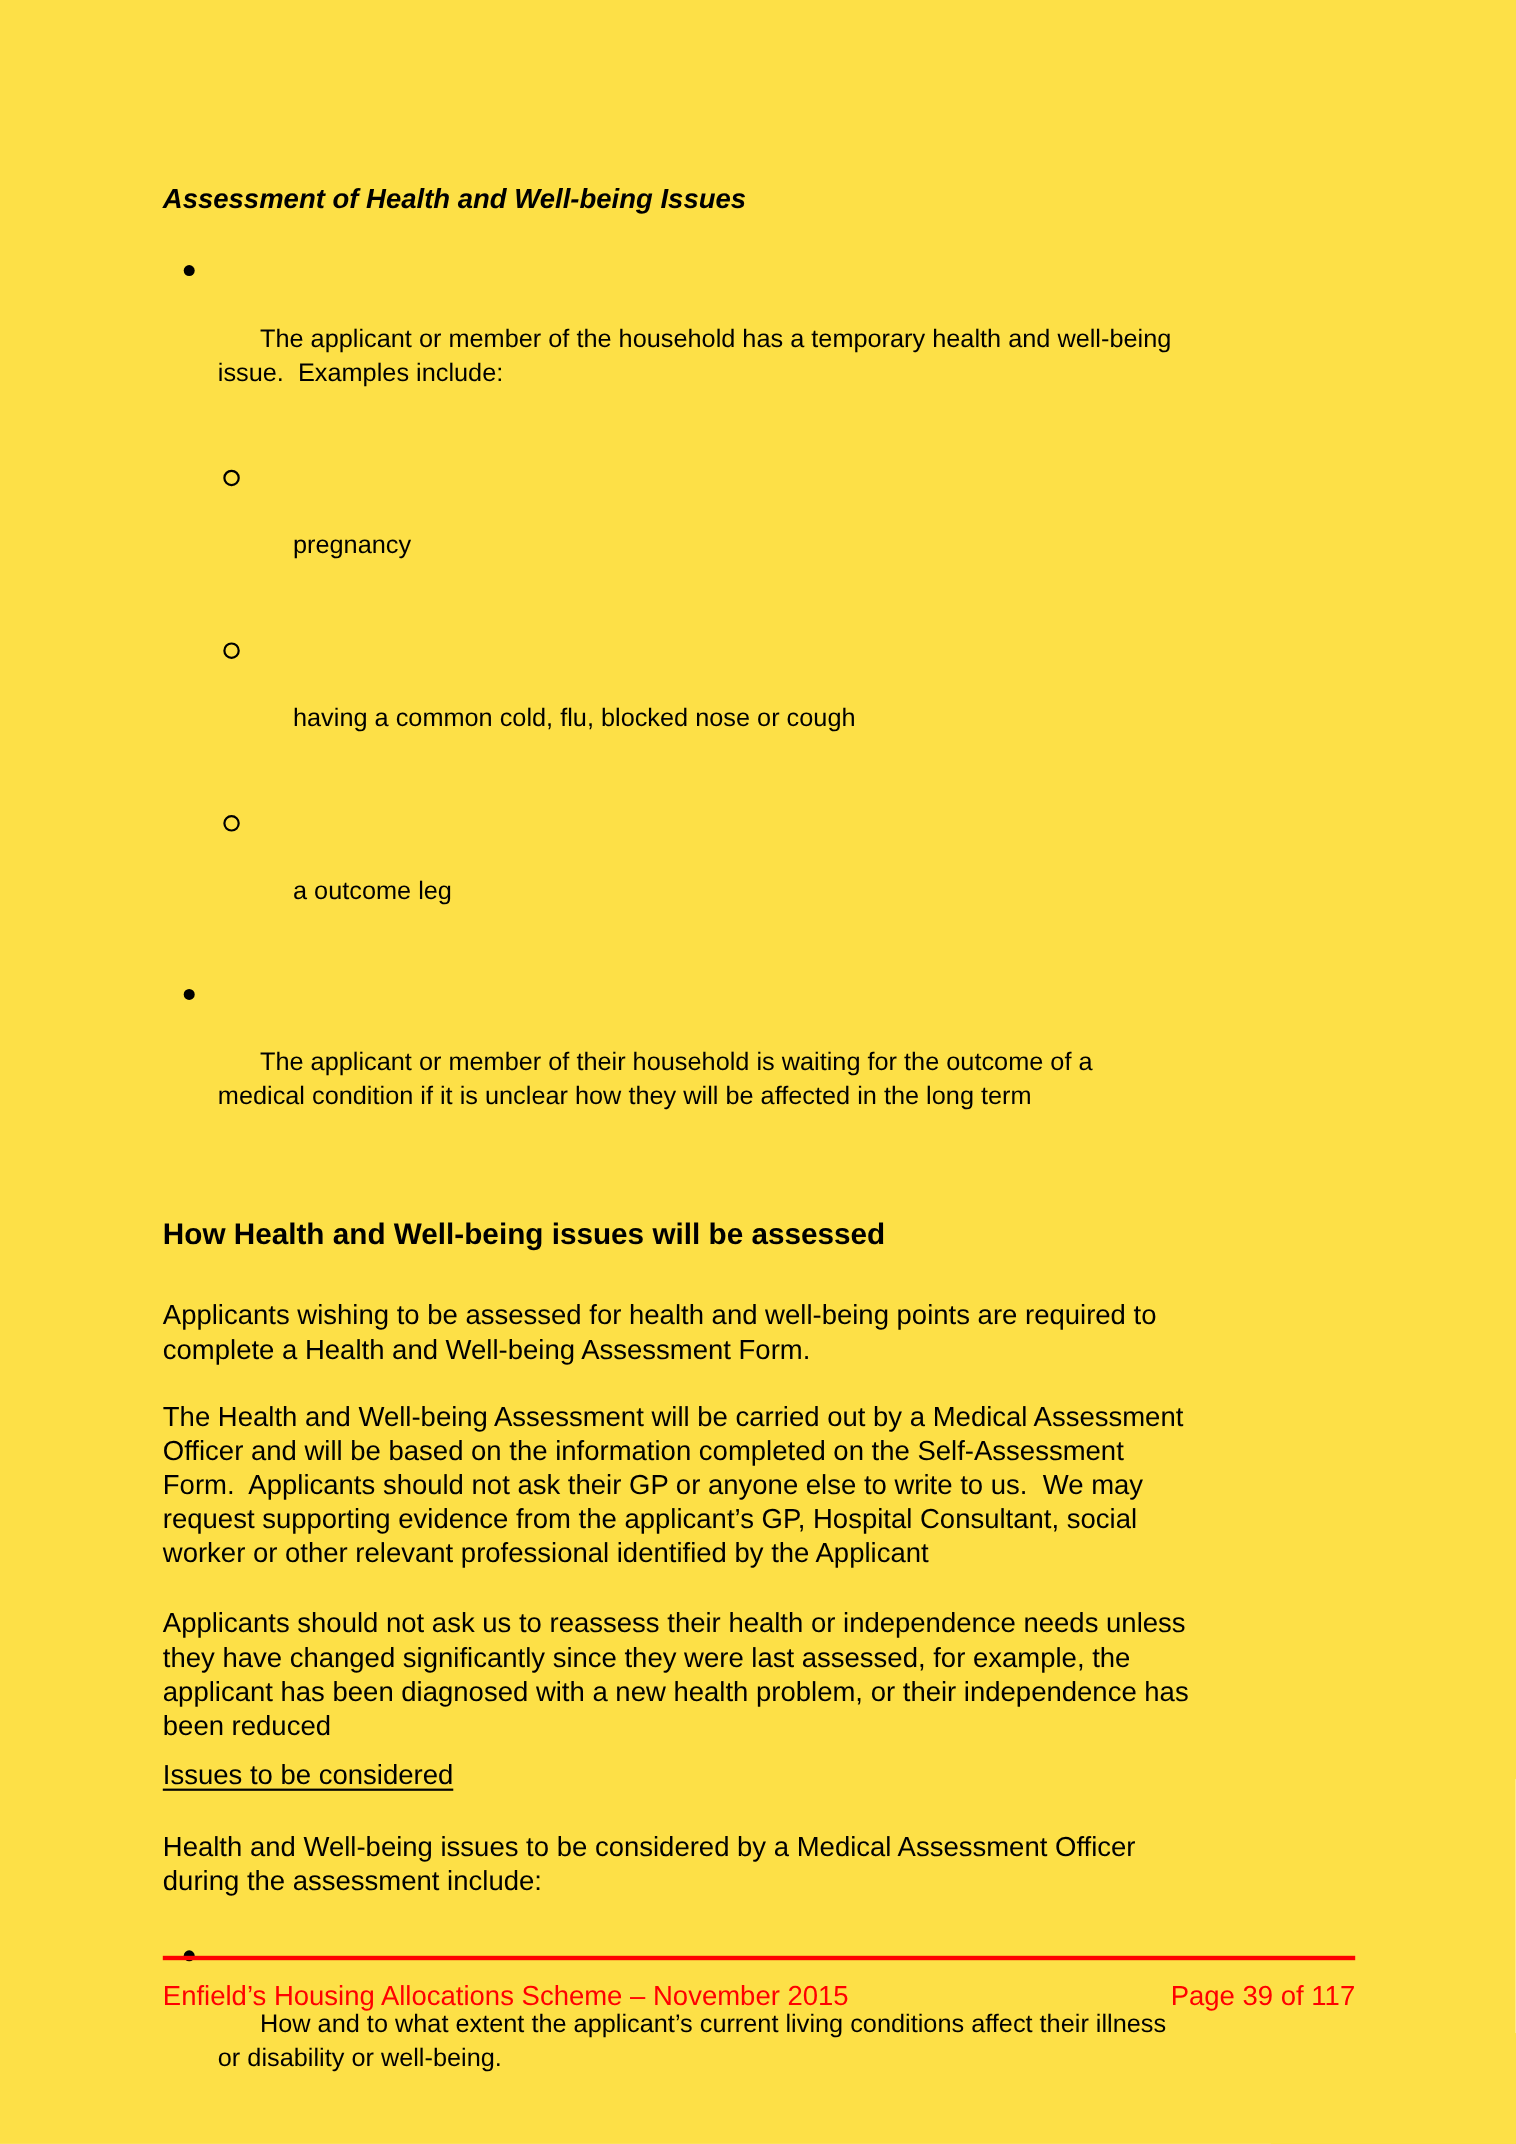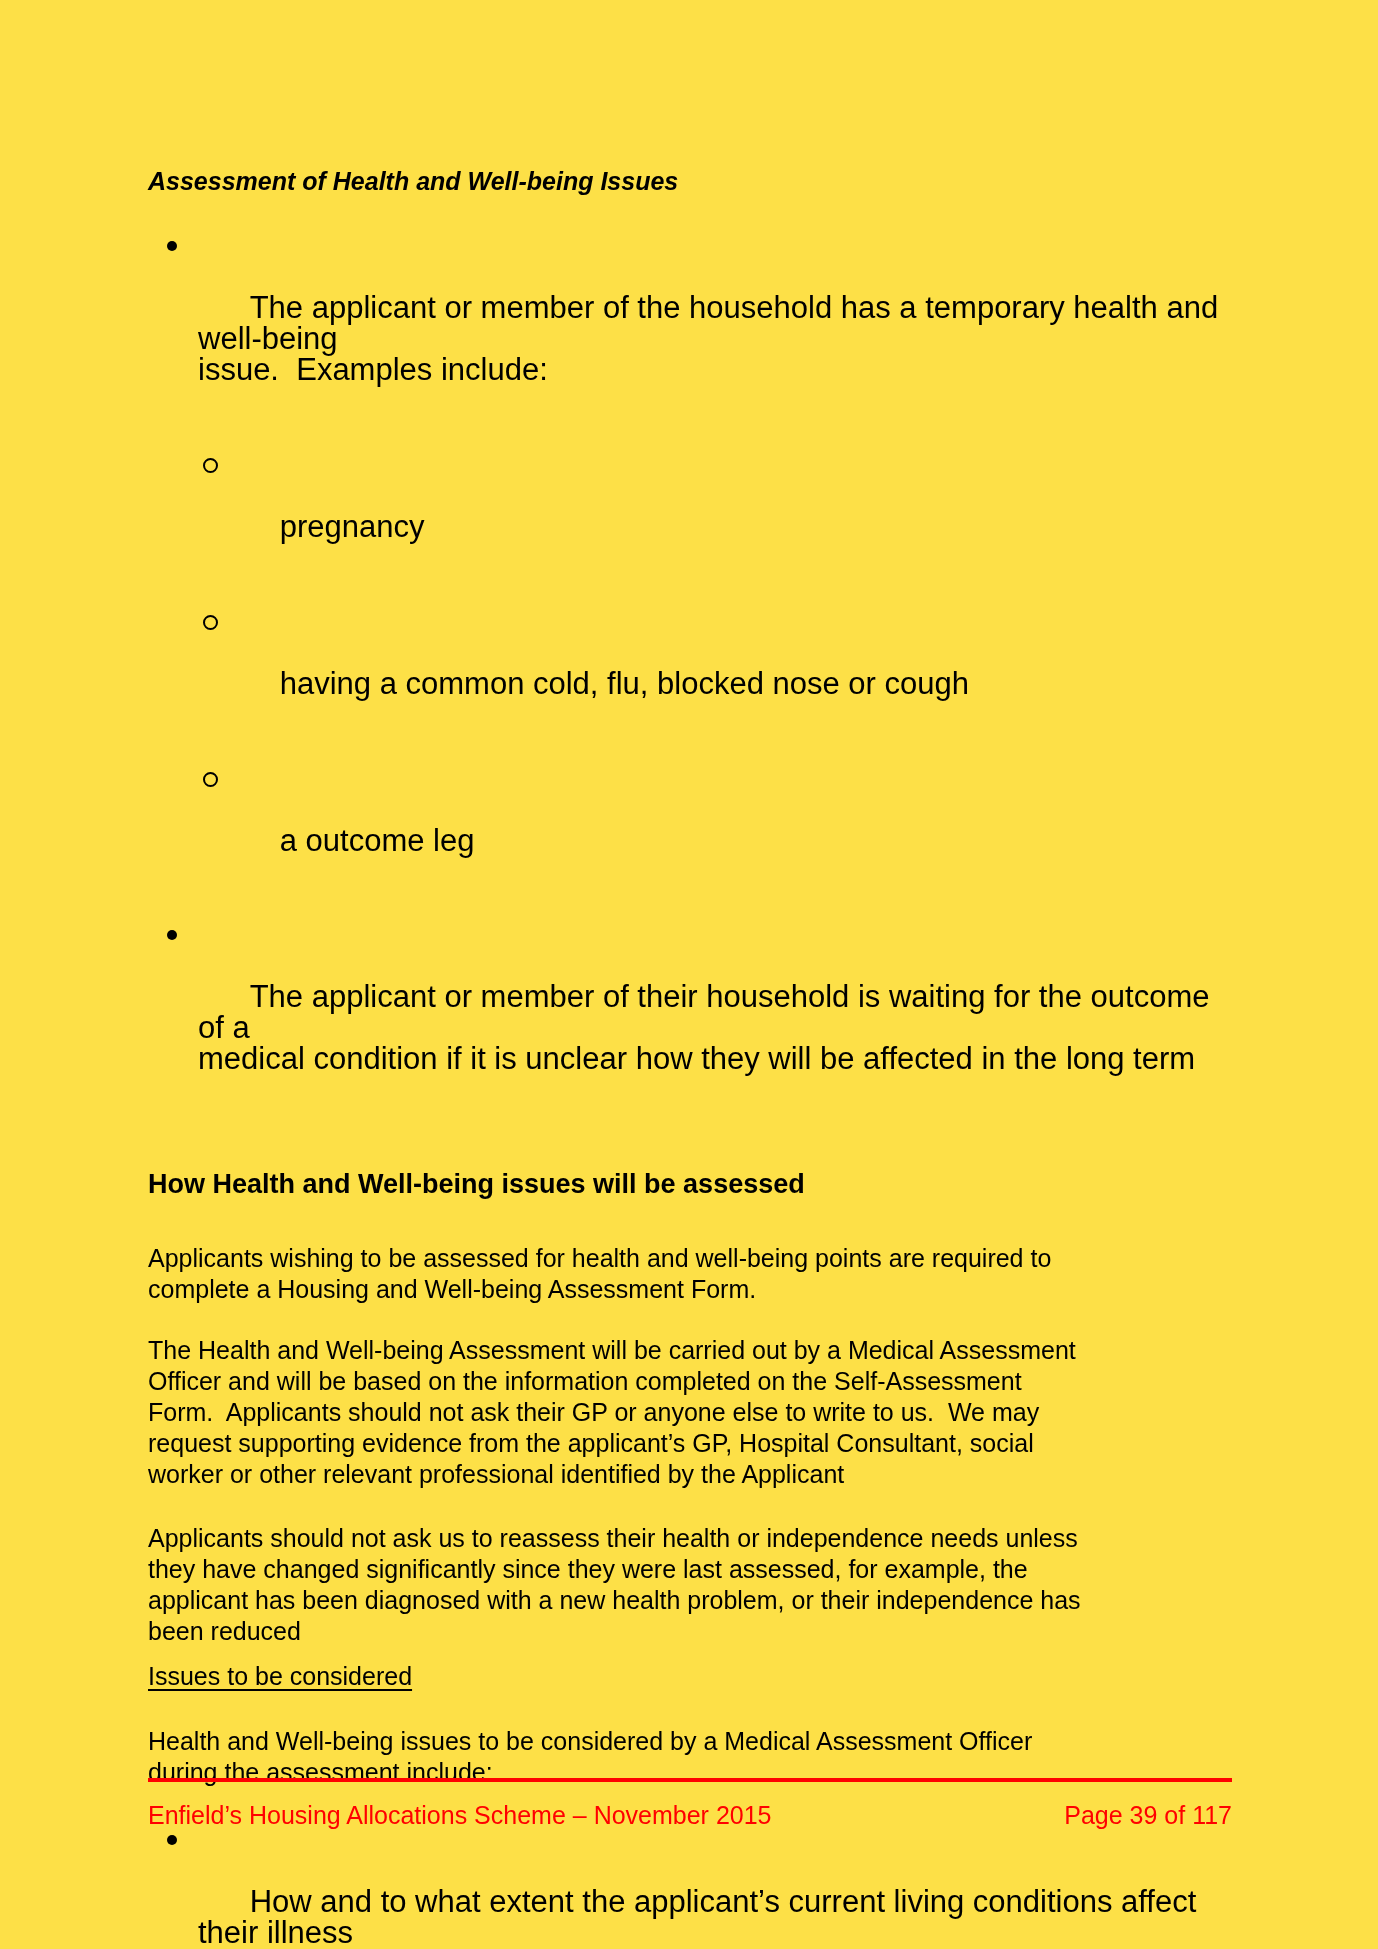--- a/index.html
+++ b/index.html
@@ -52,21 +52,21 @@
     font-size: 25px;
     line-height: 31px;
     font-weight: normal;
     text-decoration: underline;
     text-underline-offset: 4px;
     white-space: pre-wrap;
   }
   .li {
     position: relative;
     margin-top: 33px;
-    font-size: 31px;
+    font-size: 23px;
     line-height: 31px;
     white-space: pre-wrap;
   }
   .li.l1 { padding-left: 50px; }
   .li.l2 { padding-left: 80px; margin-top: 33px; }
   .li.m36 { margin-top: 36px; }
   .li.m32 { margin-top: 32px; }
   .marker-dot {
     position: absolute;
     left: 19px;
@@ -131,21 +131,21 @@
 
     <div class="li l1 m32">
       <span class="marker-dot"></span>
       <span>The applicant or member of their household is waiting for the outcome of a
 medical condition if it is unclear how they will be affected in the long term</span>
     </div>
 
     <h2 class="h2">How Health and Well-being issues will be assessed</h2>
 
     <p class="para after-h2">Applicants wishing to be assessed for health and well-being points are required to
-complete a Housing and Well-being Assessment Form.</p>
+complete a Health and Well-being Assessment Form.</p>
     <p class="para tight">The Health and Well-being Assessment will be carried out by a Medical Assessment
 Officer and will be based on the information completed on the Self-Assessment
 Form.  Applicants should not ask their GP or anyone else to write to us.  We may
 request supporting evidence from the applicant’s GP, Hospital Consultant, social
 worker or other relevant professional identified by the Applicant</p>
     <p class="para m33">Applicants should not ask us to reassess their health or independence needs unless
 they have changed significantly since they were last assessed, for example, the
 applicant has been diagnosed with a new health problem, or their independence has
 been reduced</p>
 

